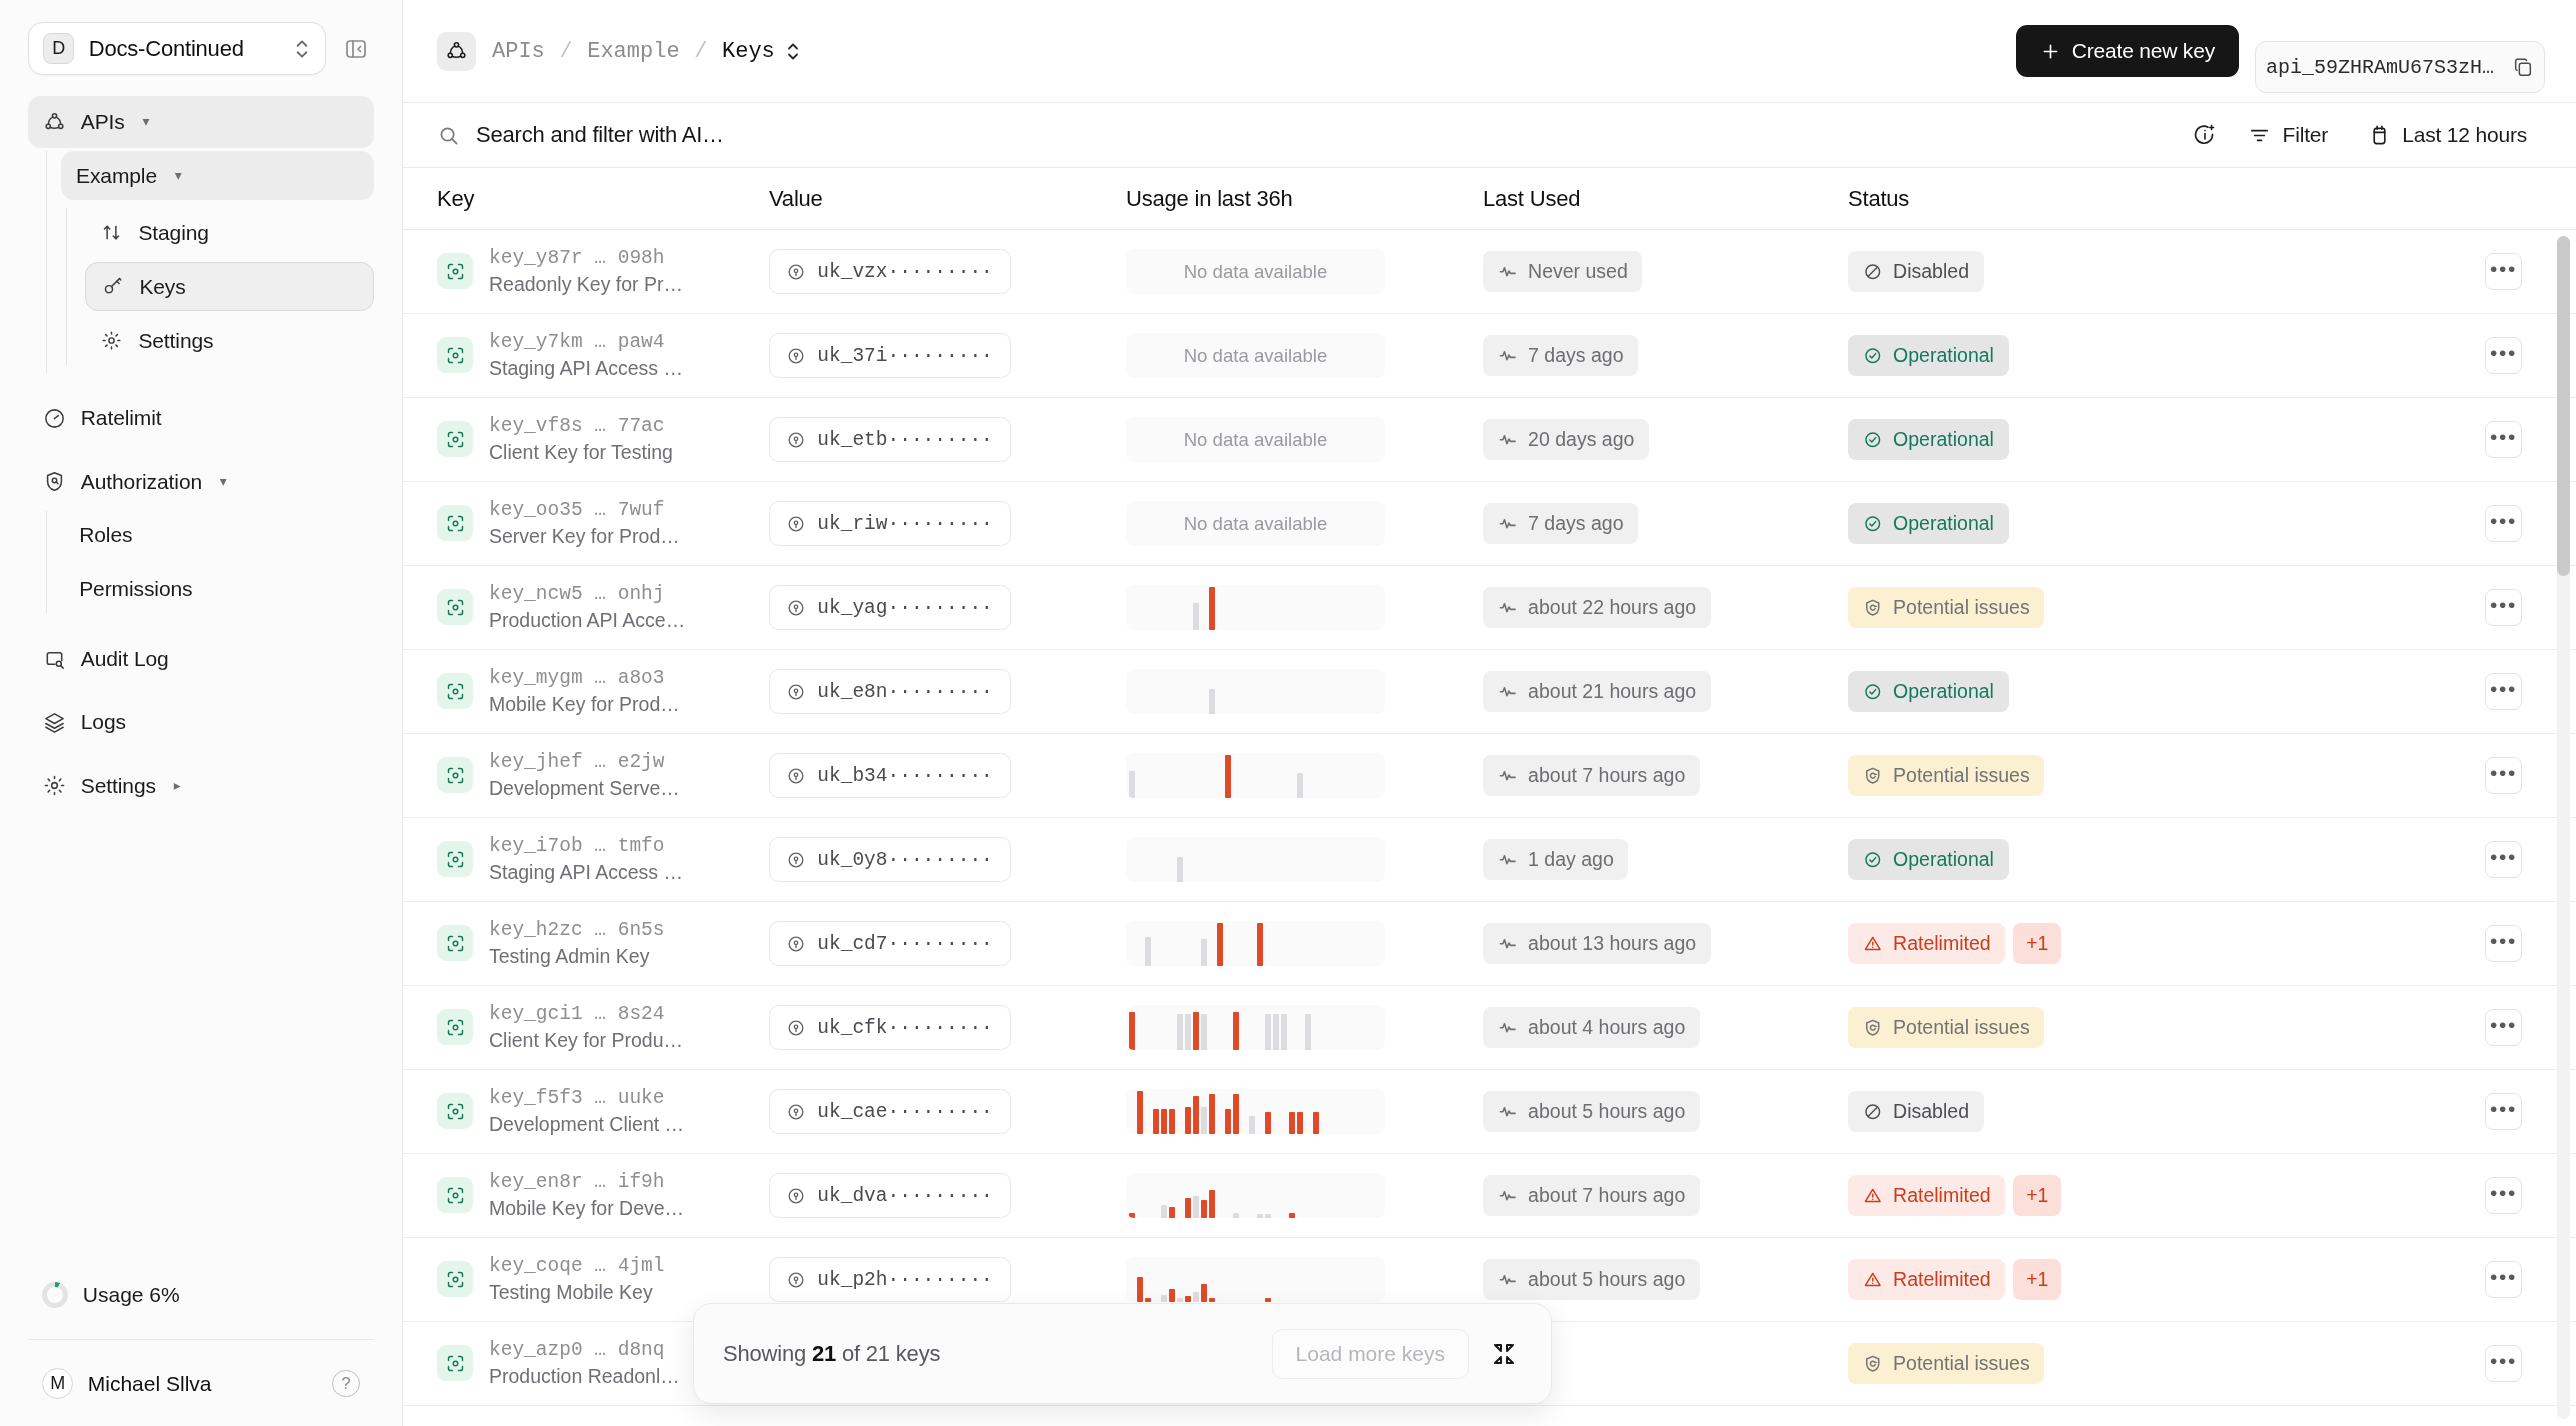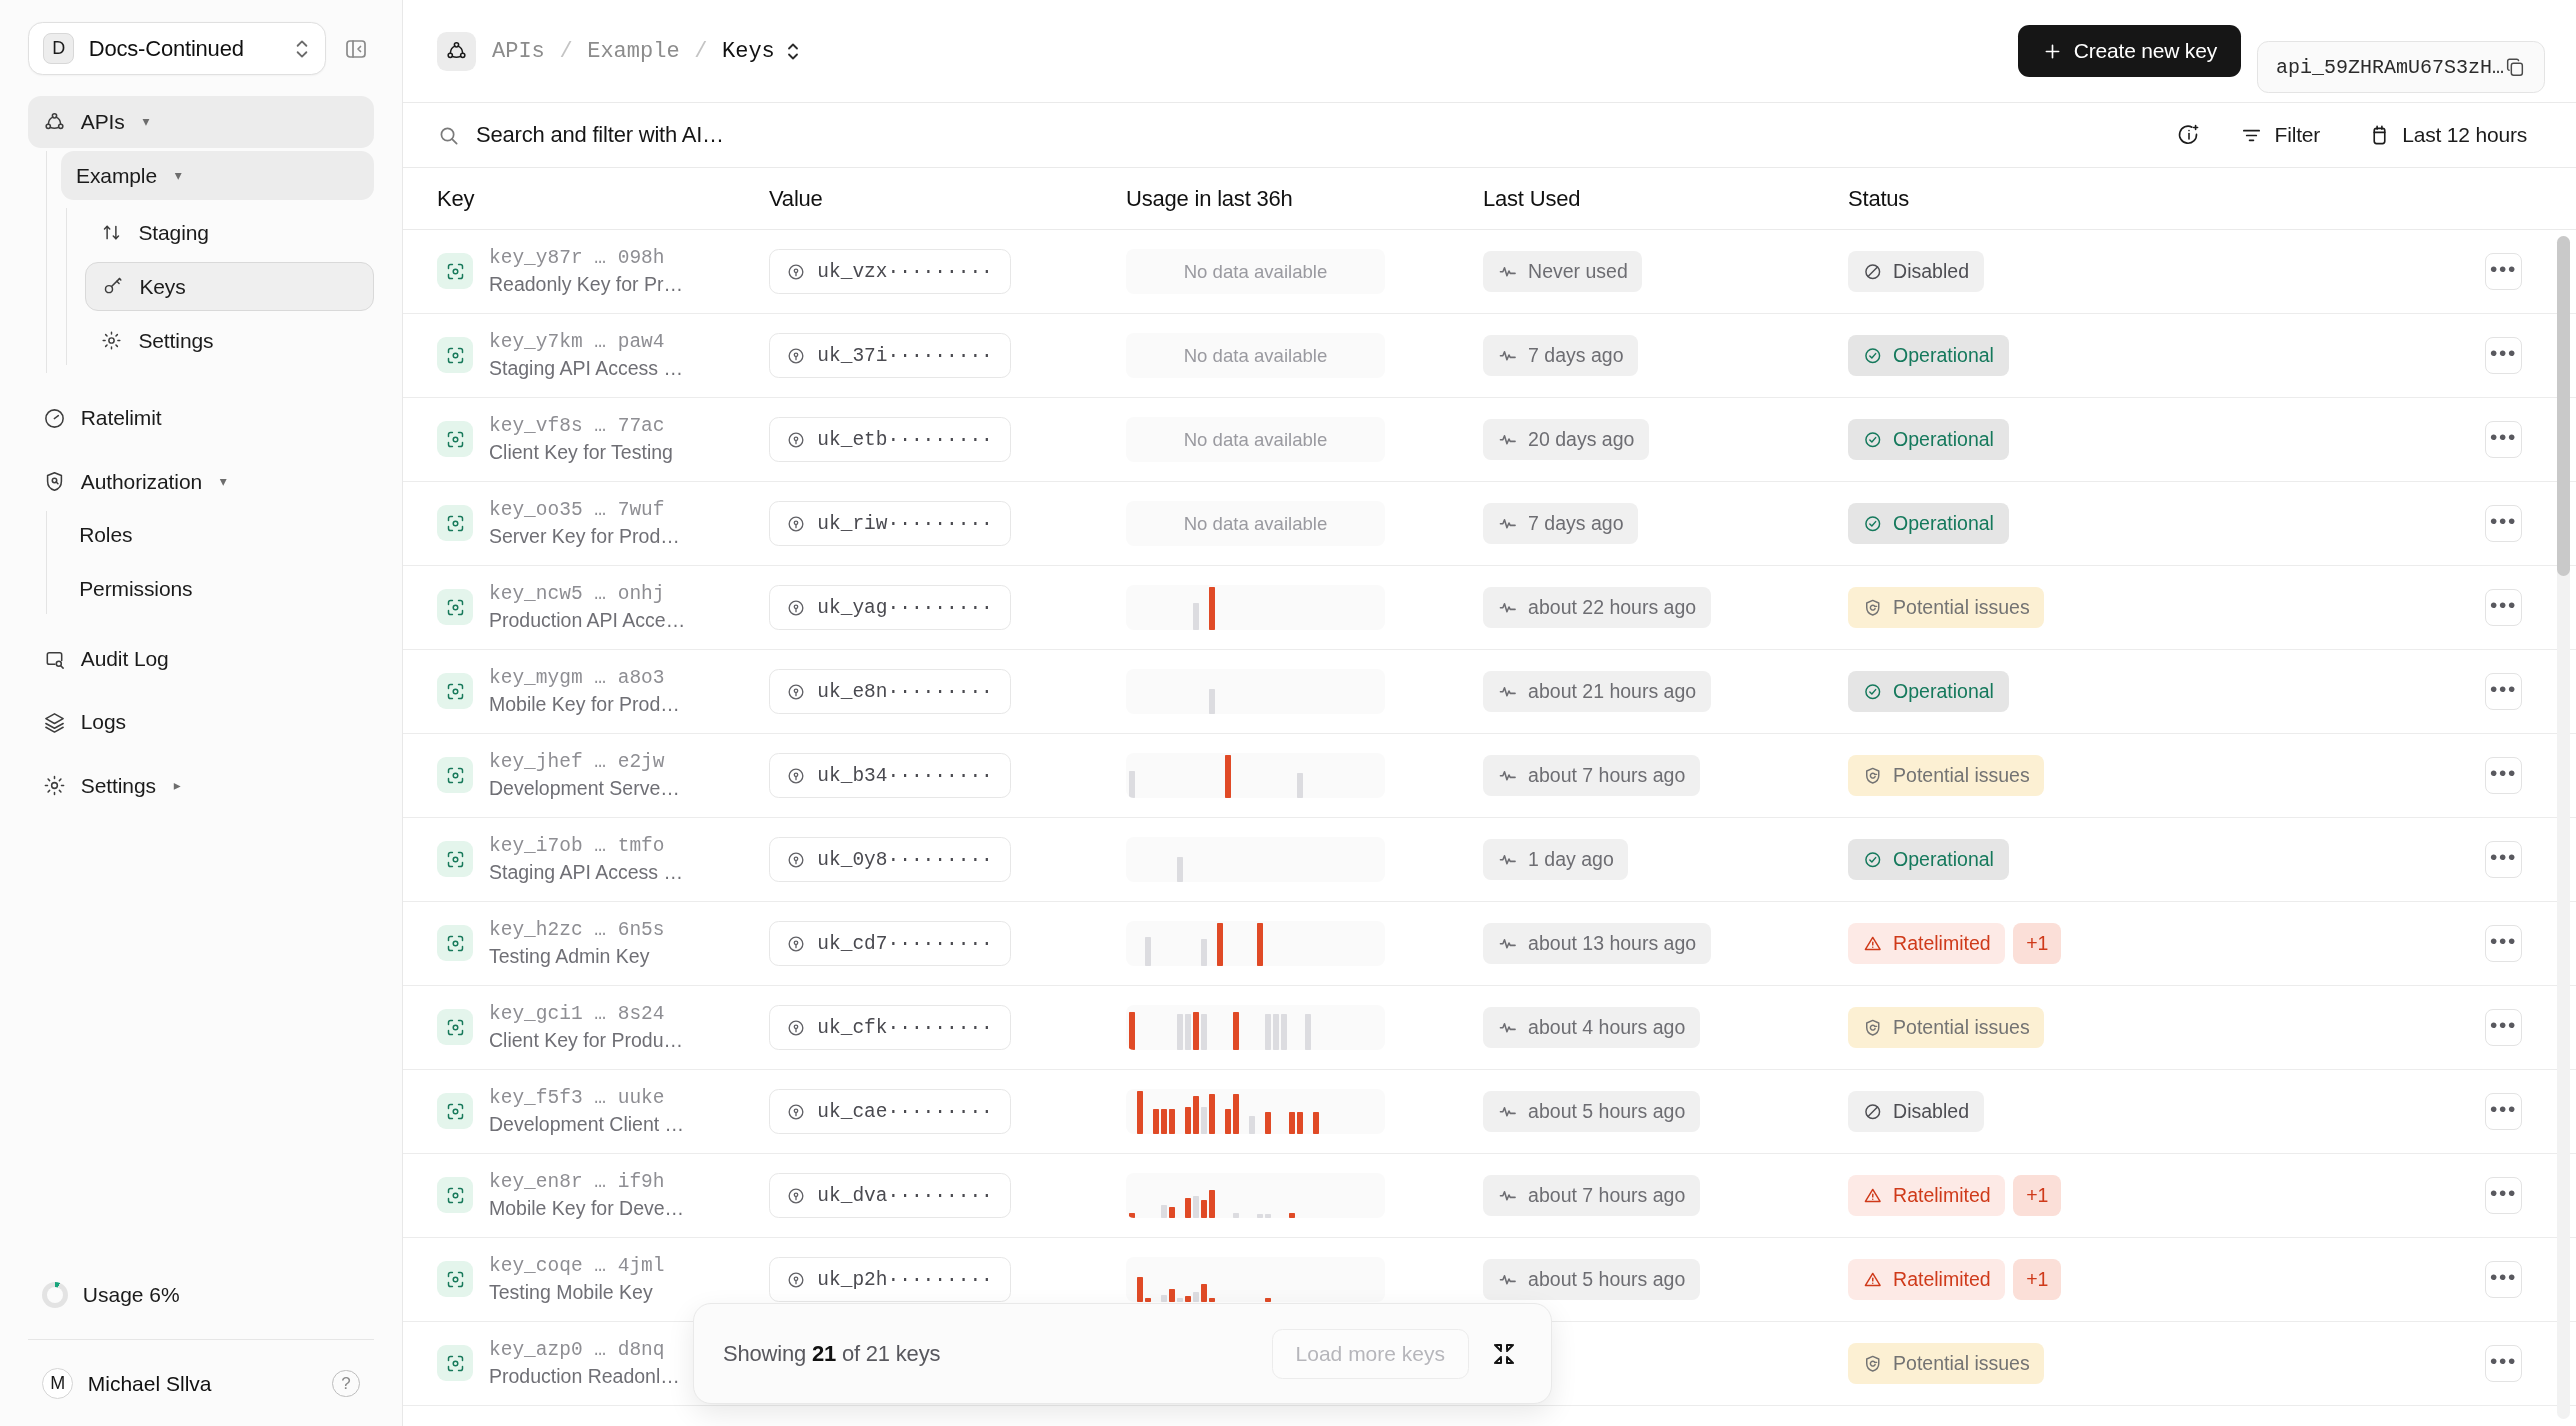--- a/index.html
+++ b/index.html
@@ -124,34 +124,34 @@
   .btn-primary {
     height: 52px; border-radius: 11.3px;
     background: #161616; color: #fff;
     display: flex; align-items: center; gap: 11.3px;
     padding: 0 24px; font-size: 21px; cursor: pointer;
     letter-spacing: -0.2px;
   }
   .api-pill {
     height: 52px; border-radius: 11.3px;
     border: 0.8px solid #e4e4e4; background: #fafafa;
-    display: flex; align-items: center; 
-    padding: 0 18px; cursor: pointer; margin-top: 32px;
+    display: flex; align-items: center; gap: 18px;
+    padding: 0 10px; cursor: pointer; margin-top: 32px;
   }
   .api-pill .txt {
     font-family: "Liberation Mono", monospace;
     font-size: 20px; color: #2b2b2b;
   }
   .api-pill .copy { color: #4a4a4a; display: flex; }
 
   .toolbar {
     height: 65px; flex: 0 0 65px;
     border-bottom: 0.8px solid #eaeaea;
     display: flex; align-items: center;
-    padding: 0 31px 0 34px; gap: 12px;
+    padding: 0 31px 0 34px; gap: 4px;
   }
   .search-wrap { display: flex; align-items: center; gap: 16px; flex: 1; min-width: 0; }
   .search-ico { color: #7a7a7a; display: flex; flex: 0 0 auto; }
   .search-input {
     border: 0; outline: 0; background: transparent;
     font-family: "Liberation Sans", sans-serif;
     font-size: 22px; color: #161616; width: 100%;
     letter-spacing: -0.2px;
   }
   .search-input::placeholder { color: #161616; }

